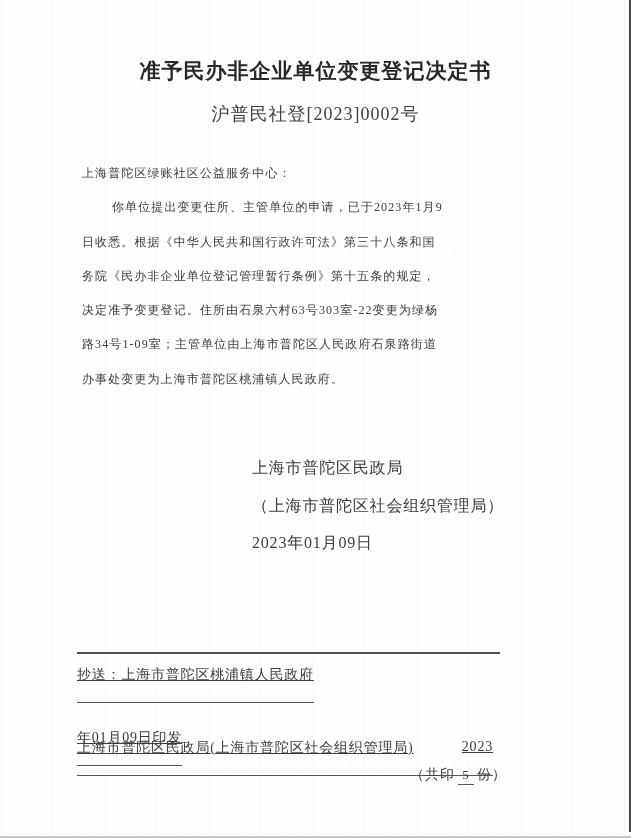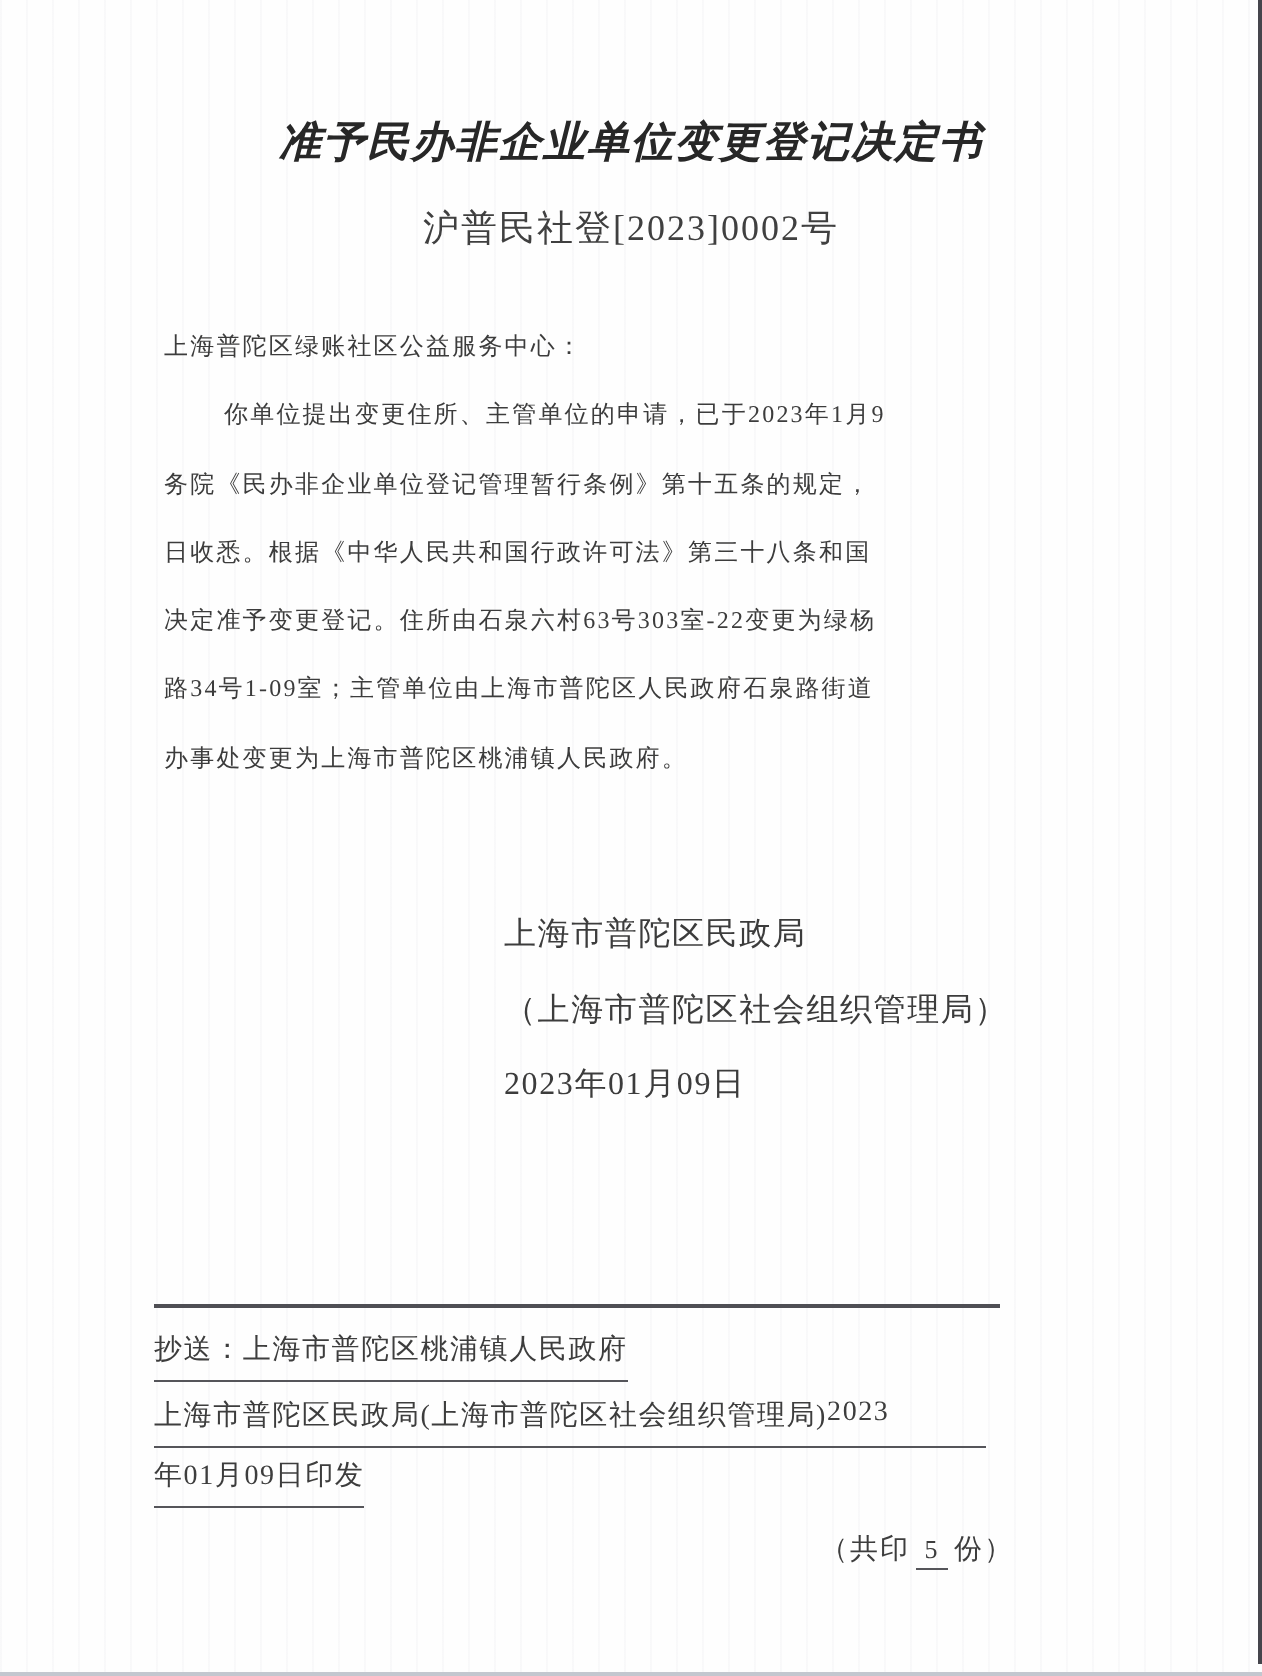--- a/index.html
+++ b/index.html
@@ -7,21 +7,21 @@
     position:relative;width:631px;height:838px;overflow:hidden;
     background-color:#fefefe;
     background-image:repeating-linear-gradient(90deg,
       rgba(150,150,170,0.05) 0px, rgba(150,150,170,0.05) 1px,
       transparent 1px, transparent 13px);
     font-family:"Liberation Serif","DejaVu Serif",serif;
     color:#3a3a3a;
   }
   .title{
     position:absolute;top:57px;left:0;right:0;text-align:center;
-    font-size:21px;font-weight:700;color:#272727;letter-spacing:1px;font-style:italic;
+    font-size:21px;font-weight:700;color:#272727;letter-spacing:1px;
   }
   .docnum{
     position:absolute;top:102px;left:0;right:0;text-align:center;
     font-size:18px;color:#404040;letter-spacing:1px;
   }
   .docbody{
     position:absolute;top:156px;left:82px;width:466px;
     font-size:12px;line-height:34.3px;letter-spacing:1.1px;color:#3c3c3c;
   }
   .docbody .indent{text-indent:30px;}
@@ -32,22 +32,22 @@
   .footer-rule{
     position:absolute;top:652px;left:77px;width:423px;height:0;
     border-top:2px solid #4f4f54;
   }
   .frow{
     position:absolute;left:77px;font-size:14px;letter-spacing:0.8px;color:#3d3d3d;
   }
   .row1{top:666px;}
   .row2{top:699px;}
   .row3{top:729px;}
-  .u{border-bottom:1px solid #55555a;padding-bottom:6px;display:inline-block;}
-  .issuer-span{display:inline-flex;width:416px;}
+  .u{border-bottom:1px solid #55555a;padding-bottom:18px;display:inline-block;text-decoration:underline;}
+  .issuer-span{display:inline-flex;justify-content:space-between;width:416px;margin-top:40px;}
   .copies{
     position:absolute;left:410px;top:753px;font-size:14px;
     letter-spacing:1px;color:#3d3d3d;margin-top:13px;
   }
   .copies-num{
     display:inline-block;min-width:16px;text-align:center;
     border-bottom:1px solid #55555a;margin:0 3px;font-size:13px;padding-bottom:1px;
   }
   .edge-right{position:absolute;top:0;right:0;width:2px;height:832px;background:#45454c;}
   .edge-bottom{position:absolute;left:0;bottom:0;width:631px;height:2px;background:#c3c7cf;}
@@ -57,22 +57,22 @@
 
 <div class="page">
 
   <div class="title">准予民办非企业单位变更登记决定书</div>
 
   <div class="docnum">沪普民社登[2023]0002号</div>
 
   <div class="docbody">
     <div class="line">上海普陀区绿账社区公益服务中心：</div>
     <div class="line indent">你单位提出变更住所、主管单位的申请，已于2023年1月9</div>
+    <div class="line">日收悉。根据《中华人民共和国行政许可法》第三十八条和国</div>
     <div class="line">务院《民办非企业单位登记管理暂行条例》第十五条的规定，</div>
-    <div class="line">日收悉。根据《中华人民共和国行政许可法》第三十八条和国</div>
     <div class="line">决定准予变更登记。住所由石泉六村63号303室-22变更为绿杨</div>
     <div class="line">路34号1-09室；主管单位由上海市普陀区人民政府石泉路街道</div>
     <div class="line">办事处变更为上海市普陀区桃浦镇人民政府。</div>
   </div>
 
   <div class="signature">
     <div>上海市普陀区民政局</div>
     <div>（上海市普陀区社会组织管理局）</div>
     <div>2023年01月09日</div>
   </div>

